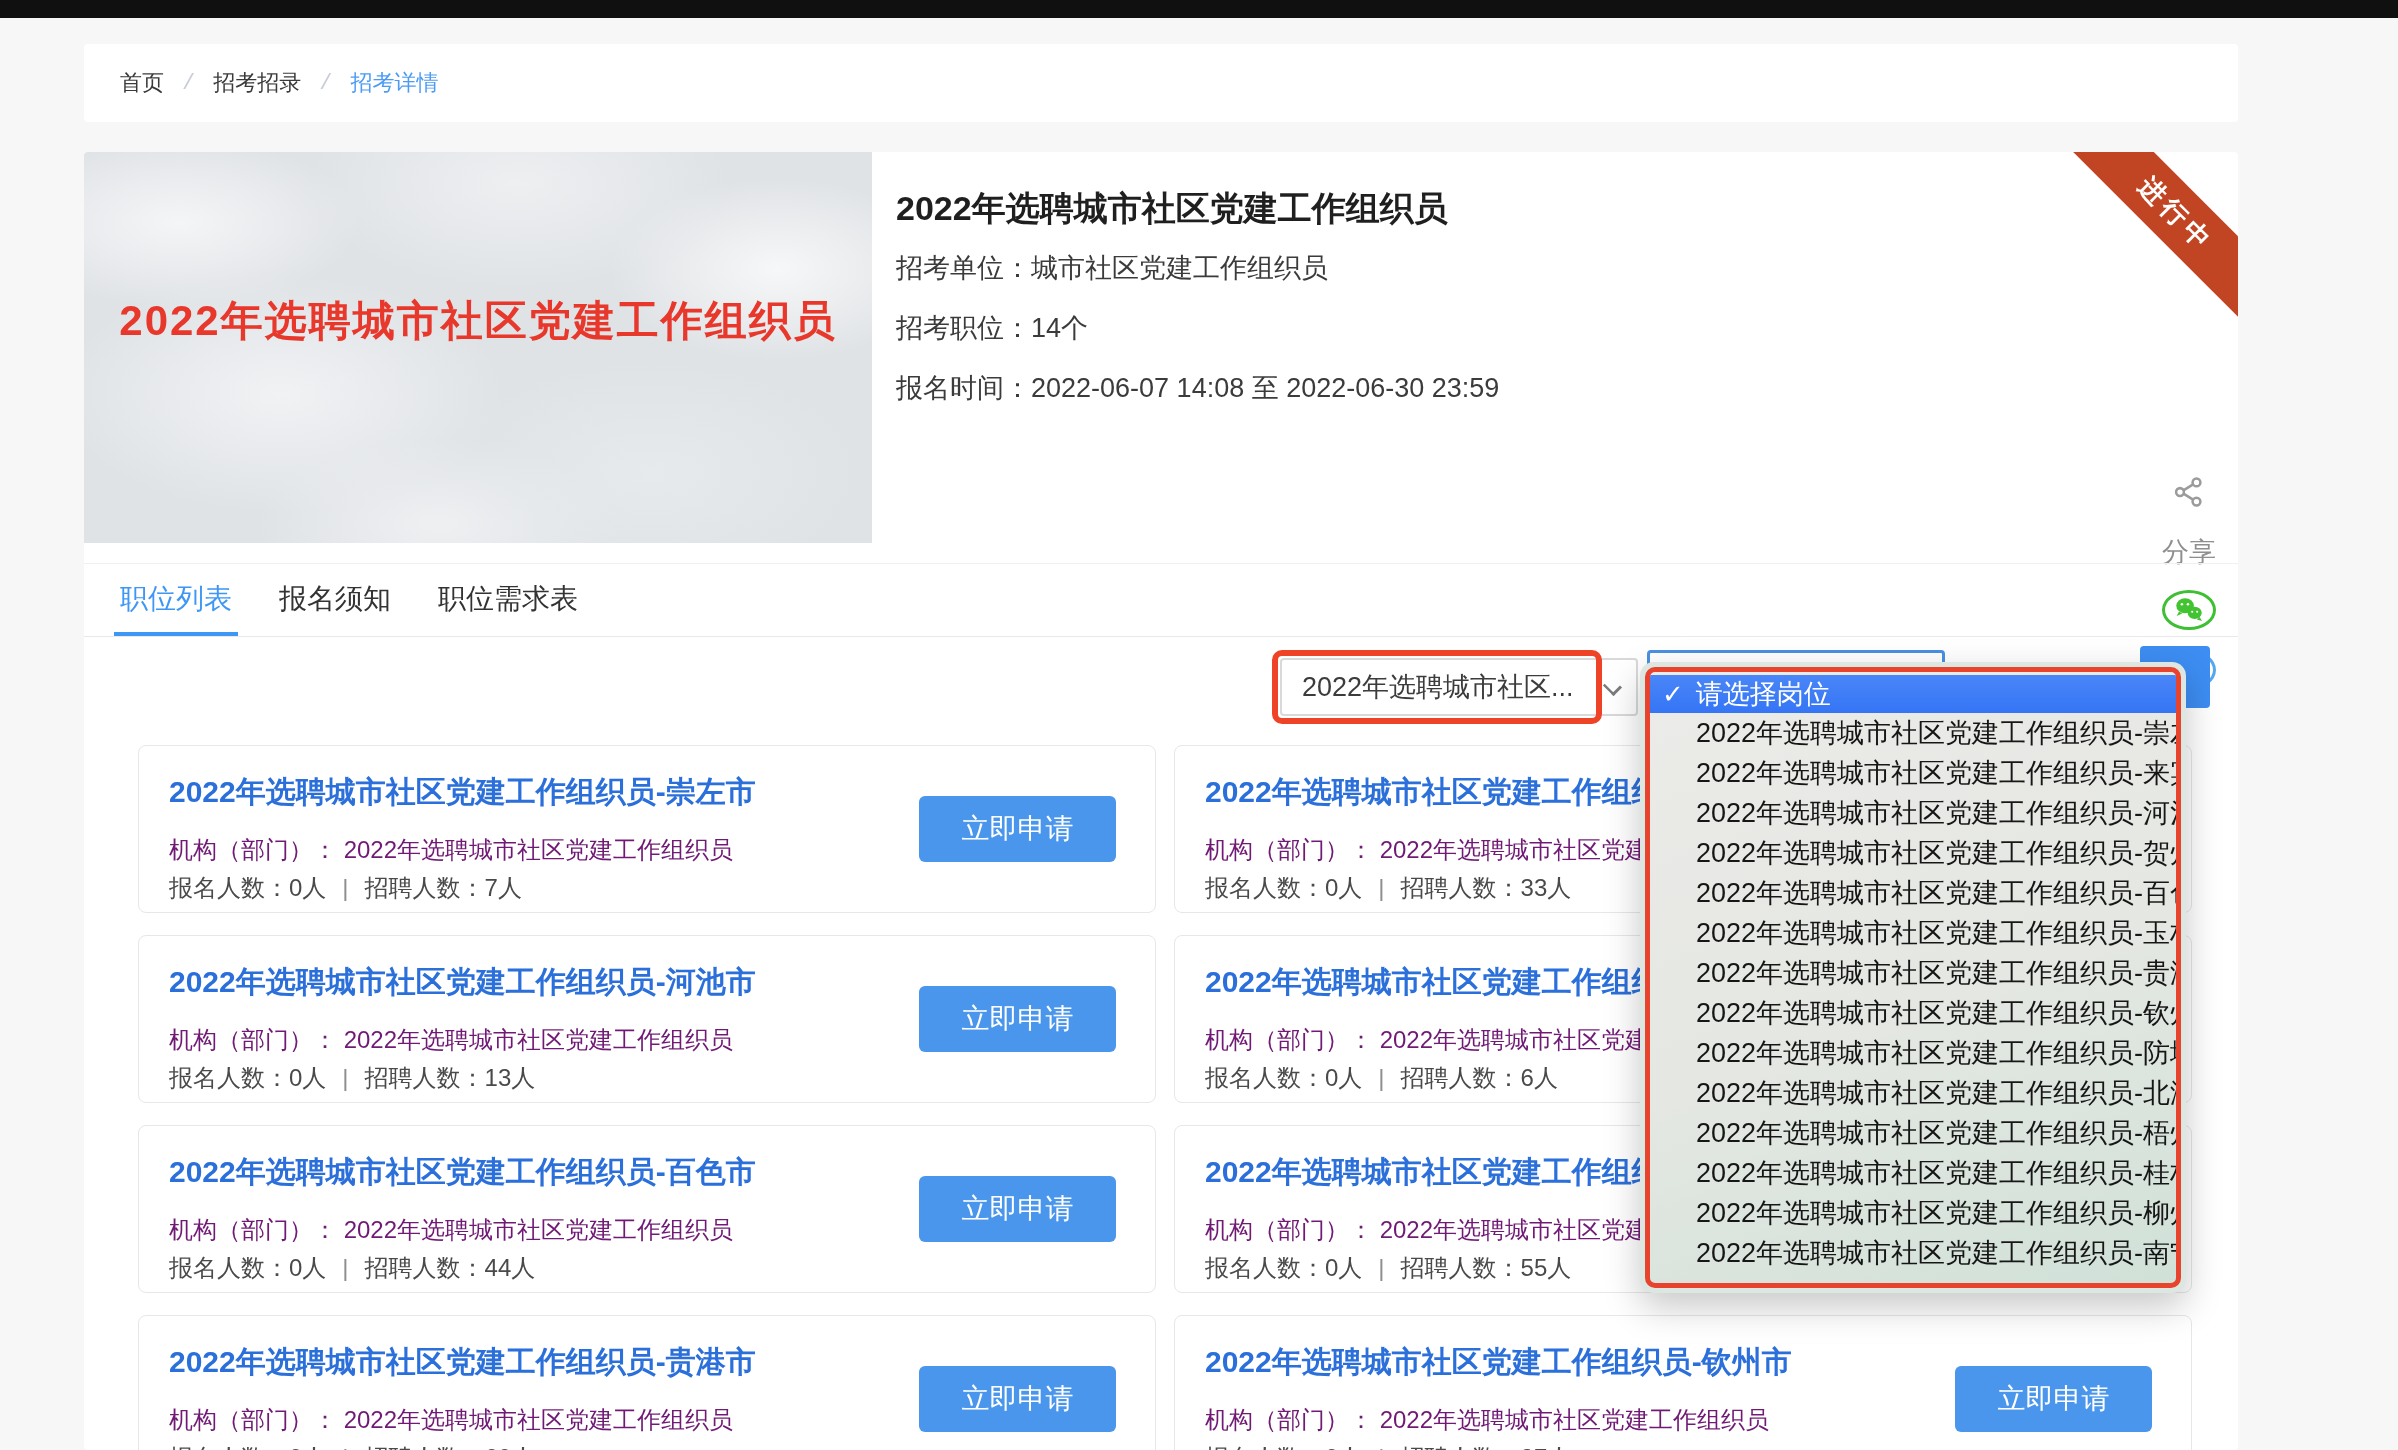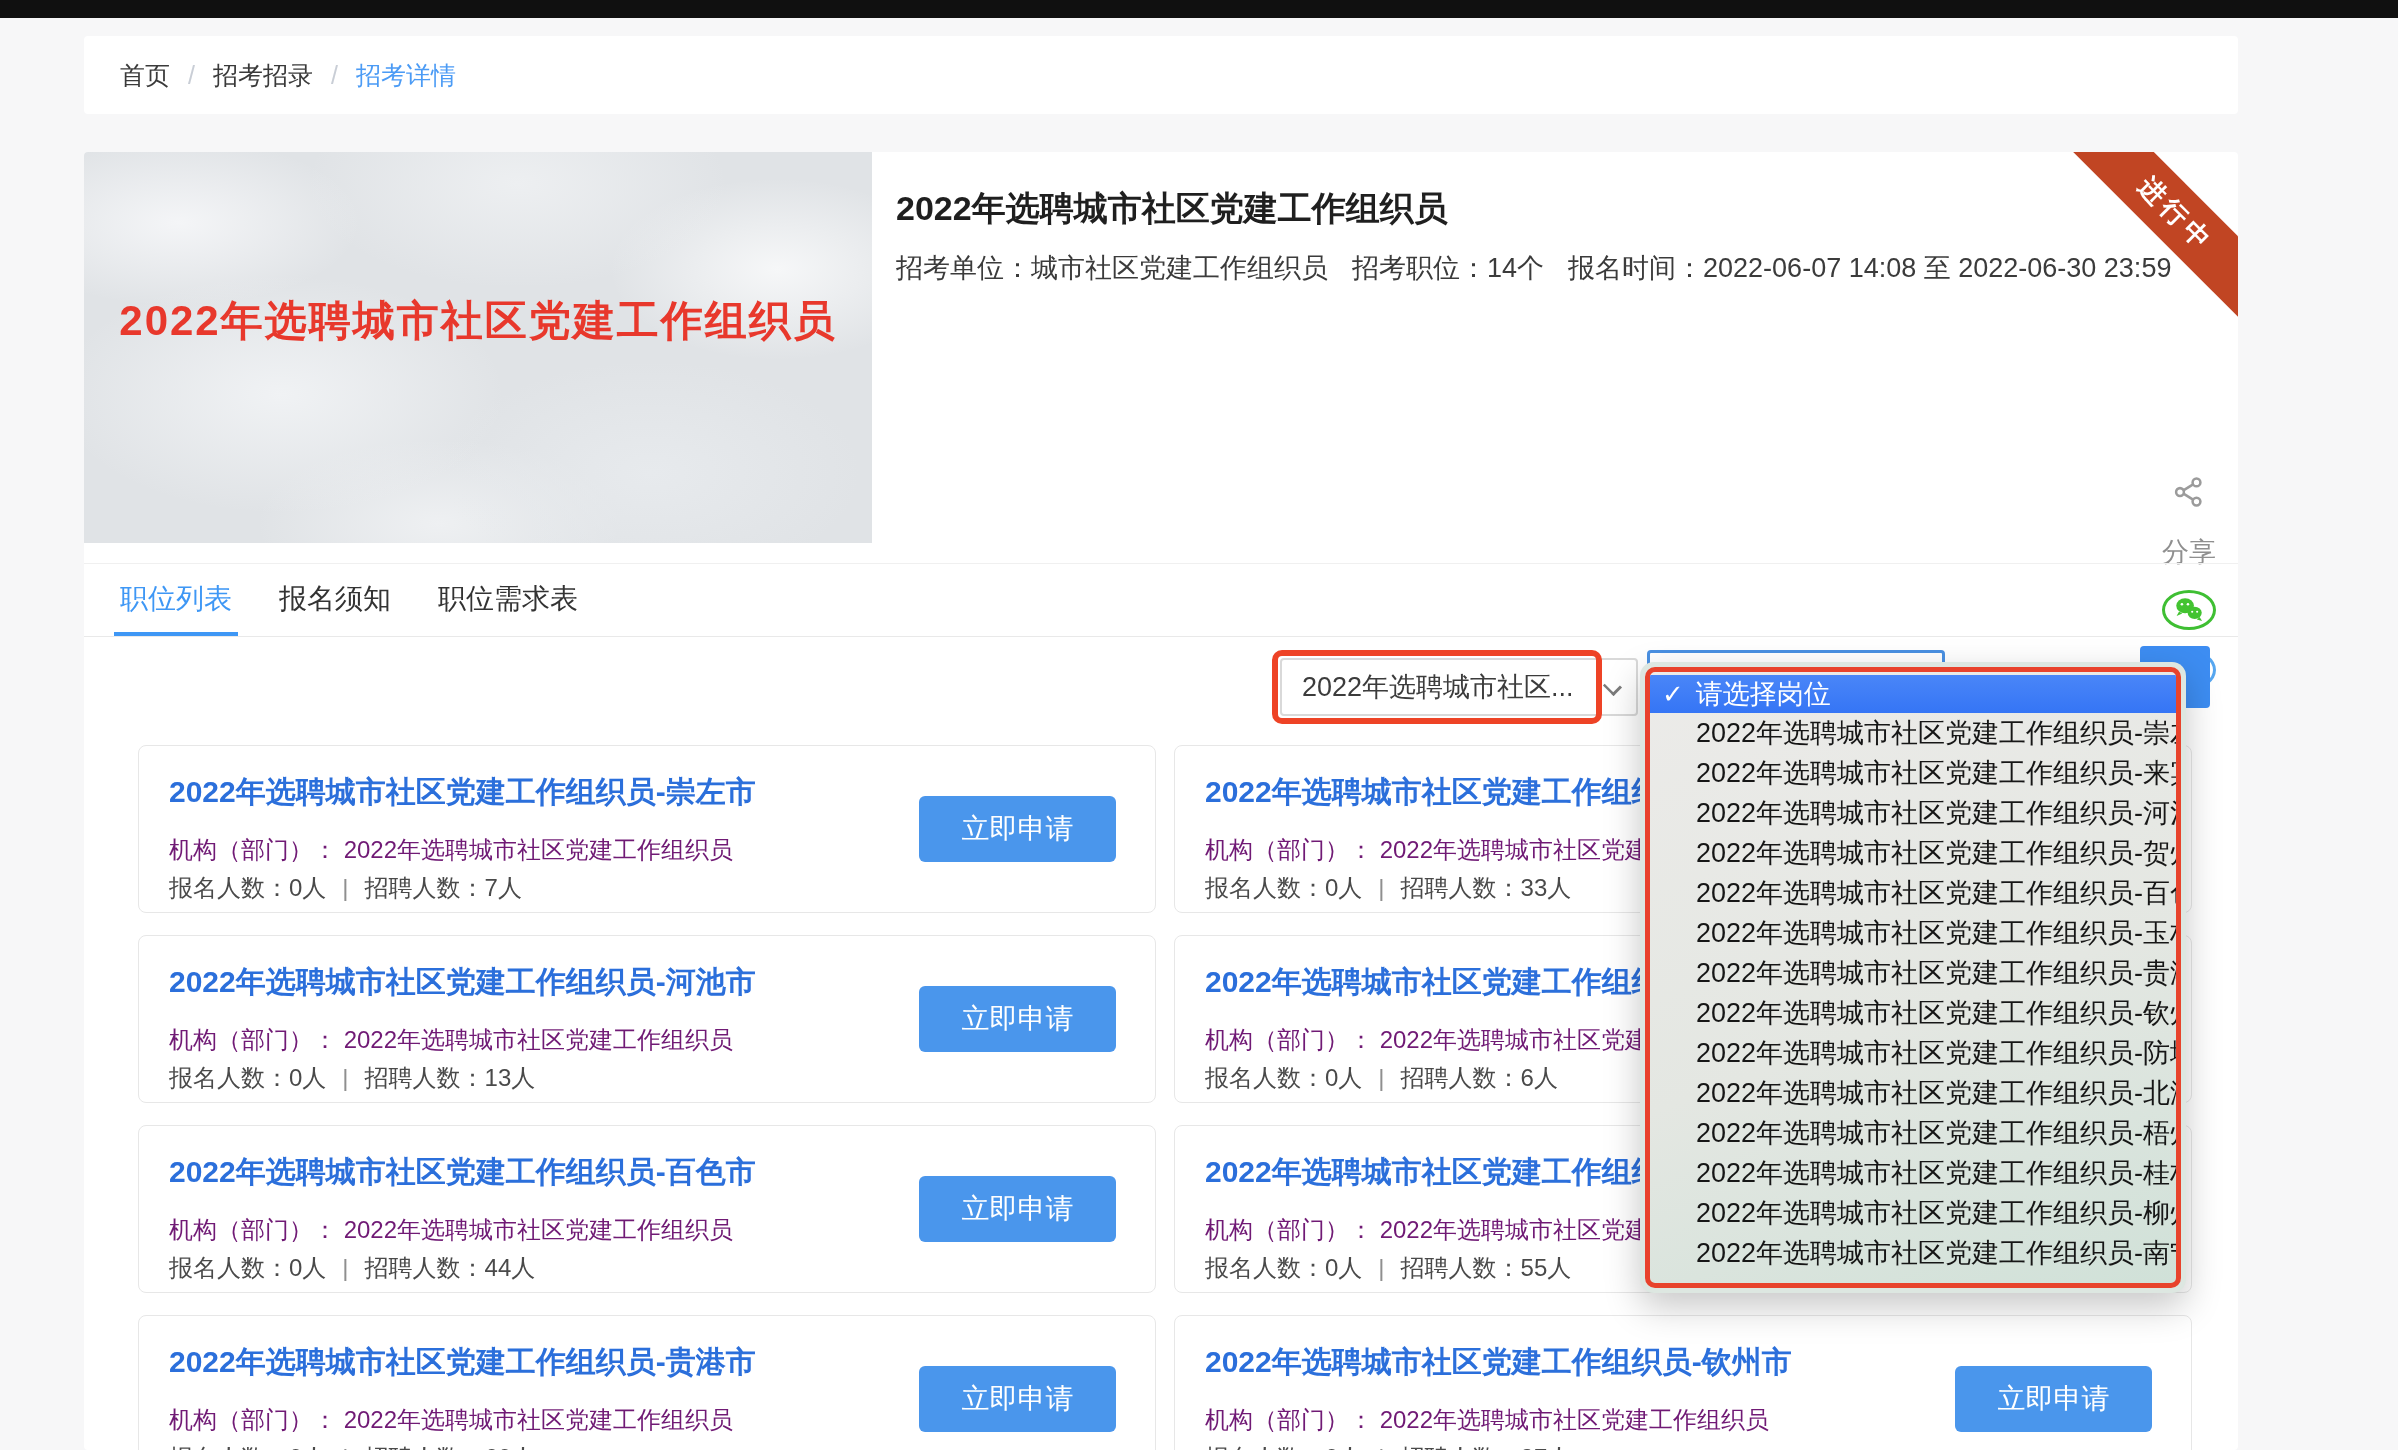--- a/index.html
+++ b/index.html
@@ -2,22 +2,22 @@
 <html><head>
 <meta charset="utf-8">
 <style>
   * { box-sizing: border-box; margin: 0; padding: 0; }
   body { background:#f7f7f8; font-family:"Liberation Sans","DejaVu Sans",sans-serif; }
   .stage { position:relative; width:2398px; height:1450px; overflow:hidden; background:#f7f7f8; }
 
   .topbar { position:absolute; left:0; top:0; width:2398px; height:18px; background:#101010; }
 
   
-  .crumbbar { position:absolute; left:84px; top:36px; width:2154px; height:78px; background:#fff;
-              border-radius:4px; display:flex; align-items:center; padding-left:36px; font-size:25px; color:#3a3a3a; }
+  .crumbbar { position:absolute; left:84px; top:44px; width:2154px; height:78px; background:#fff;
+              border-radius:4px; display:flex; align-items:center; padding-left:36px; font-size:22px; color:#3a3a3a;font-family:Liberation Mono, monospace; }
   .crumb { cursor:pointer; }
   .crumb-sep { color:#c9ced6; margin:0 18px; }
   .crumb-active { color:#4b9bf5; }
 
   
   .main { position:absolute; left:84px; top:152px; width:2154px; height:1298px; background:#fff; border-radius:4px; }
 
   
   .banner { position:absolute; left:0; top:0; width:788px; height:391px; border-radius:4px 0 0 0; overflow:hidden;
             background-color:#e0e3e6;
@@ -33,21 +33,21 @@
                  color:#e8382c; font-weight:bold; font-size:42px; line-height:50px; letter-spacing:2px; }
 
   
   .ribbon-box { position:absolute; top:0; right:0; width:170px; height:170px; overflow:hidden; border-top-right-radius:4px; }
   .ribbon { position:absolute; top:34px; right:-66px; width:256px; transform:rotate(45deg);
             background:#c14523; color:#fff; font-size:26px; font-weight:bold; text-align:center;
             padding:11px 0; letter-spacing:5px; }
 
   
   .page-title { position:absolute; left:812px; top:34px; font-size:34px; font-weight:bold; color:#1f1f1f; }
-  .info-rows { position:absolute; left:812px; top:98px; display:flex; flex-direction:row; gap:24px;
+  .info-rows { position:absolute; left:812px; top:98px; display:flex; flex-direction:column; gap:24px;
                font-size:27px; color:#3b3b3b; }
   .info-row span { white-space:nowrap; }
 
   
   .share-row { position:absolute; right:22px; top:322px; display:flex; align-items:center; gap:20px; height:56px;flex-direction:column; }
   .share-label { font-size:27px; color:#8f8f8f; }
   .soc { width:54px; height:54px; border-radius:50%; background:#fff; display:flex; align-items:center; justify-content:center; cursor:pointer; }
   .soc-wechat { border:3px solid #3fbf33; }
   .soc-qq { border:3px solid #57a7f0; }
 

